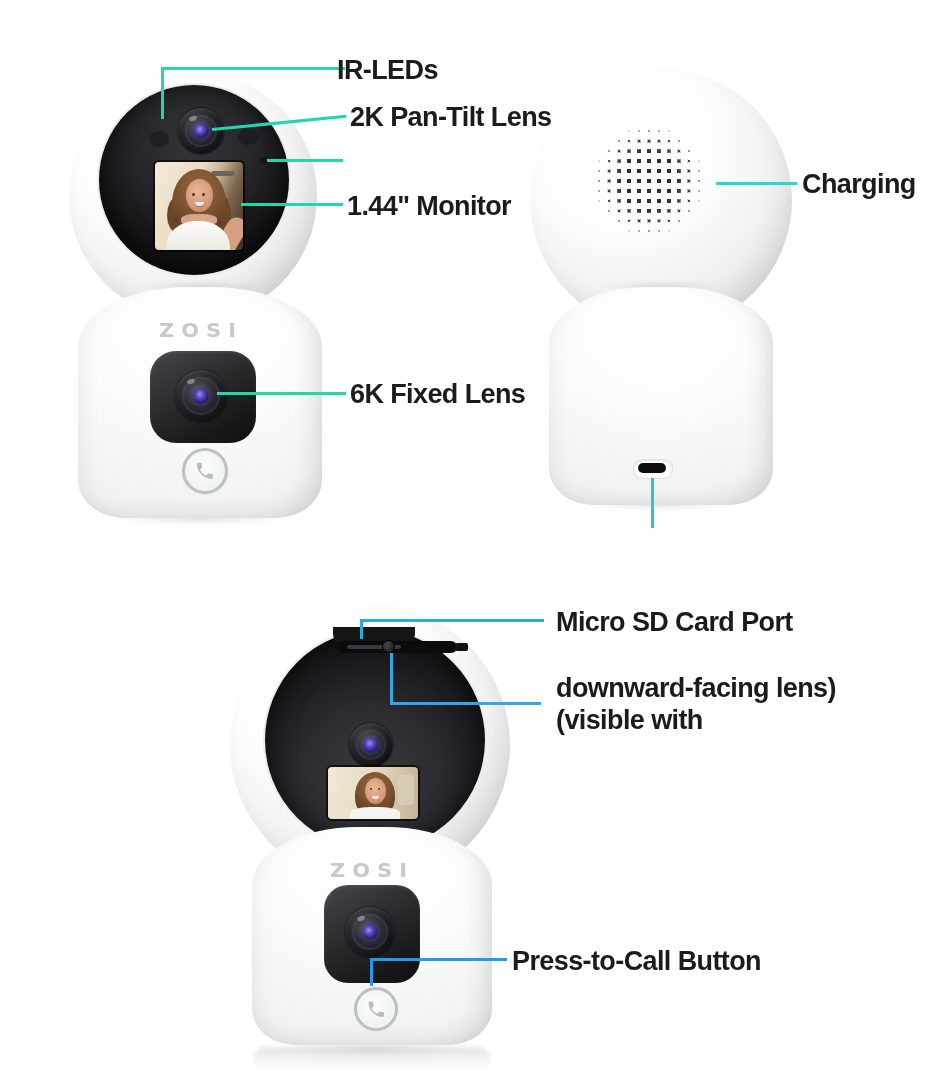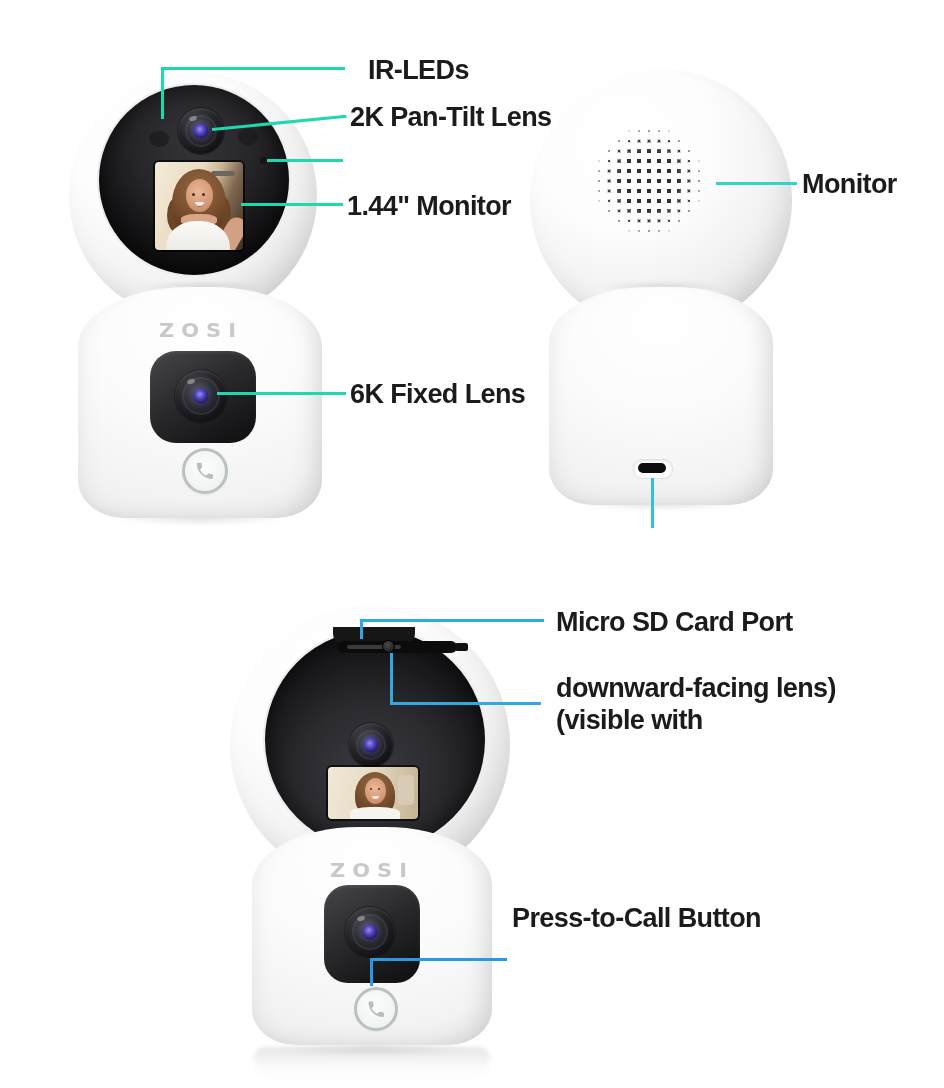--- a/index.html
+++ b/index.html
@@ -207,25 +207,25 @@
   <div class="line teal" style="left:217px;top:392px;width:129px;height:3px;z-index:8"></div>
   <div class="line tealc" style="left:716px;top:182px;width:81px;height:3px;z-index:8"></div>
   <div class="line cyan" style="left:651px;top:478px;width:3px;height:50px;z-index:8"></div>
   <div class="line blue" style="left:360px;top:619px;width:3px;height:20px;z-index:8"></div>
   <div class="line blue" style="left:360px;top:619px;width:184px;height:3px;z-index:8"></div>
   <div class="line blue" style="left:390px;top:653px;width:3px;height:52px;z-index:8"></div>
   <div class="line blue" style="left:390px;top:702px;width:151px;height:3px;z-index:8"></div>
   <div class="line blue2" style="left:370px;top:958px;width:3px;height:28px;z-index:8"></div>
   <div class="line blue2" style="left:370px;top:958px;width:137px;height:3px;z-index:8"></div>
 
-  <div class="lbl" style="left:368px;top:70px;z-index:9">IR-LEDs</div>
+  <div class="lbl" style="left:337px;top:70px;z-index:9">IR-LEDs</div>
   <div class="lbl" style="left:350px;top:117px;z-index:9">2K Pan-Tilt Lens</div>
   <div class="lbl" style="left:347px;top:206px;z-index:9">1.44" Monitor</div>
   <div class="lbl" style="left:350px;top:394px;z-index:9">6K Fixed Lens</div>
-  <div class="lbl" style="left:802px;top:184px;z-index:9">Monitor</div>
+  <div class="lbl" style="left:802px;top:184px;z-index:9">Charging</div>
   <div class="lbl" style="left:556px;top:622px;z-index:9">Micro SD Card Port</div>
   <div class="lbl multi" style="left:556px;top:672px;z-index:9">
     <div>downward-facing lens)</div>
     <div>(visible with</div>
   </div>
-  <div class="lbl" style="left:512px;top:918px;z-index:9">Press-to-Call Button</div>
+  <div class="lbl" style="left:512px;top:961px;z-index:9">Press-to-Call Button</div>
 
 </div>
 
 </body></html>

